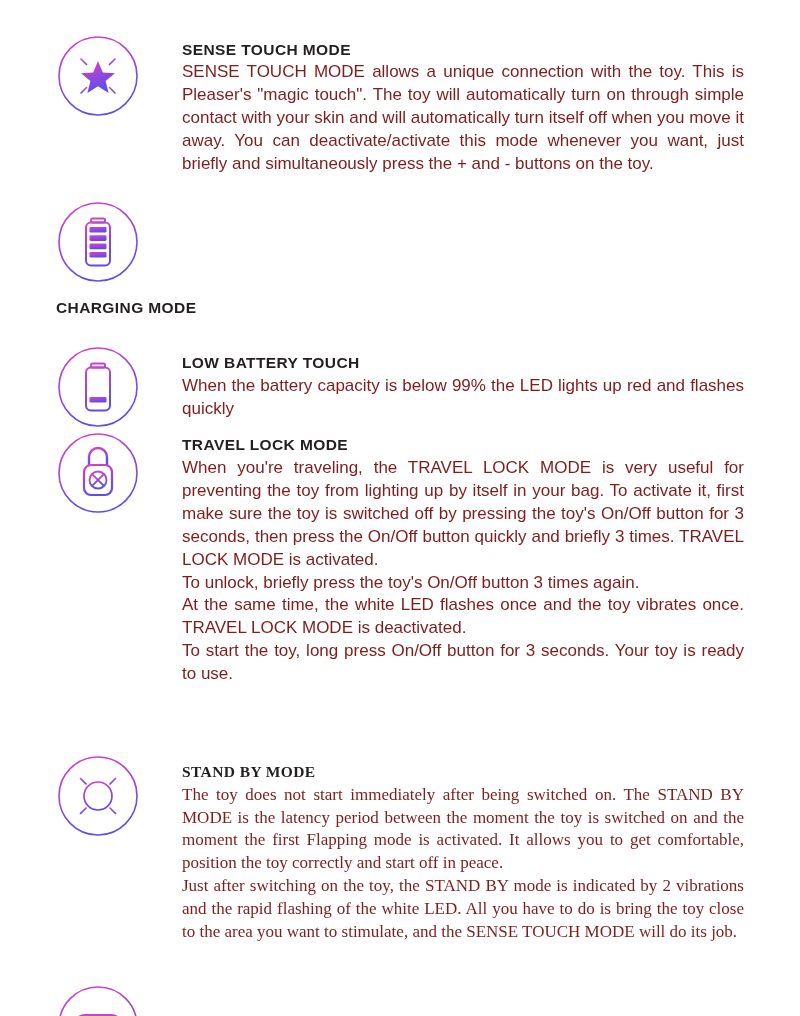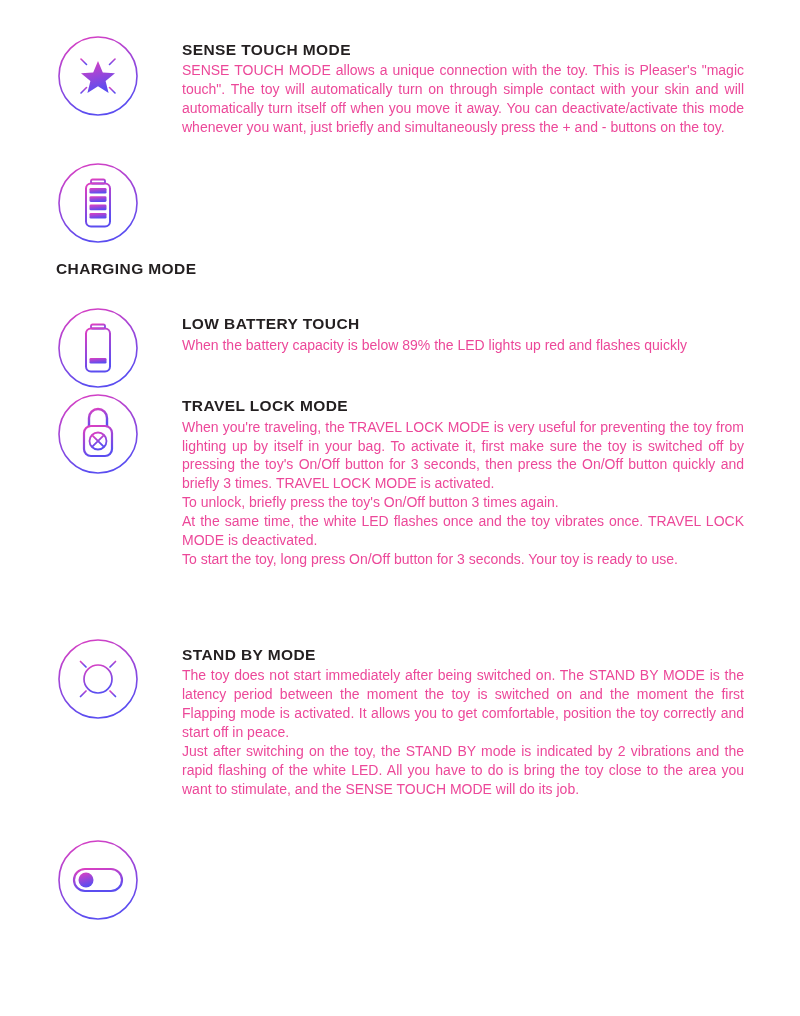--- a/index.html
+++ b/index.html
@@ -49,34 +49,34 @@
   }
   .mode-title {
     font-size: 15.5px;
     font-weight: bold;
     letter-spacing: 0.4px;
     color: #231f20;
     margin: 0 0 2px 0;
     line-height: 1.25;
   }
   .mode-body {
-    font-size: 14px;
+    font-size: 17px;
     line-height: 1.35;
-    color: #ec4899;
+    color: #7f1d1d;
     margin: 0;
     text-align: justify;
     text-justify: inter-word;
     white-space: pre-line;
   }
   
   .s-sense       { margin-top: 6px; }
   .s-charging    { margin-top: 22px; flex-direction: column; }
   .s-lowbat      { margin-top: 24px; }
   .s-travel      { }
-  .s-standby     { margin-top: 66px; }
+  .s-standby     { margin-top: 66px; font-family: Liberation Serif, serif; }
   .s-autooff     { margin-top: 38px; }
   .s-lowbat .icon-col,
   .s-travel .icon-col { padding-top: 2px; }
   .s-travel .text-col { padding-top: 6px; }
   .s-standby .text-col { padding-top: 10px; }
   .s-autooff .text-col { padding-top: 18px; }
   .s-charging .text-col { padding-top: 14px; }
   .s-lowbat .text-col { padding-top: 10px; }
 </style>
 </head>
@@ -154,21 +154,21 @@
           </defs>
           <circle cx="42" cy="42" r="39" fill="none" stroke="url(#g3)" stroke-width="1.6"></circle>
           <rect x="35" y="18.5" width="14" height="4" rx="1.6" fill="none" stroke="url(#g3)" stroke-width="1.8"></rect>
           <rect x="30" y="22.5" width="24" height="43" rx="5" fill="none" stroke="url(#g3)" stroke-width="2"></rect>
           <rect x="33.5" y="51.9" width="17" height="5.6" rx="1.3" fill="url(#g3)"></rect>
         </svg>
       </div>
     </div>
     <div class="text-col">
       <h3 class="mode-title">LOW BATTERY TOUCH</h3>
-      <p class="mode-body">When the battery capacity is below 89% the LED lights up red and flashes quickly</p>
+      <p class="mode-body">When the battery capacity is below 99% the LED lights up red and flashes quickly</p>
     </div>
   </div>
 
   <div class="section s-travel">
     <div class="icon-col">
       <div class="icon-circle">
         <svg viewBox="0 0 84 84" xmlns="http://www.w3.org/2000/svg">
           <defs>
             <linearGradient id="g4" x1="0" y1="0" x2="0.3" y2="1">
               <stop offset="0%" stop-color="#e13fc0"></stop>

